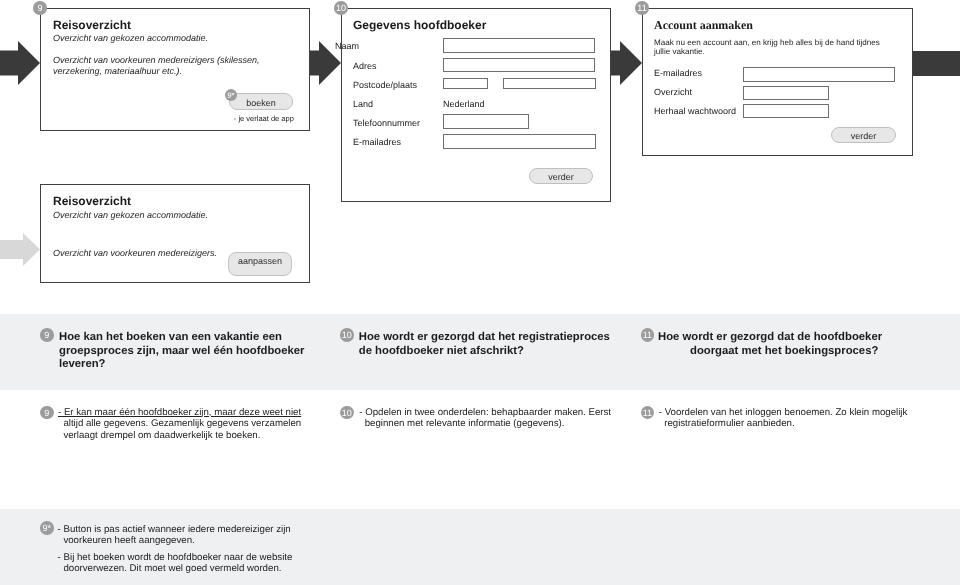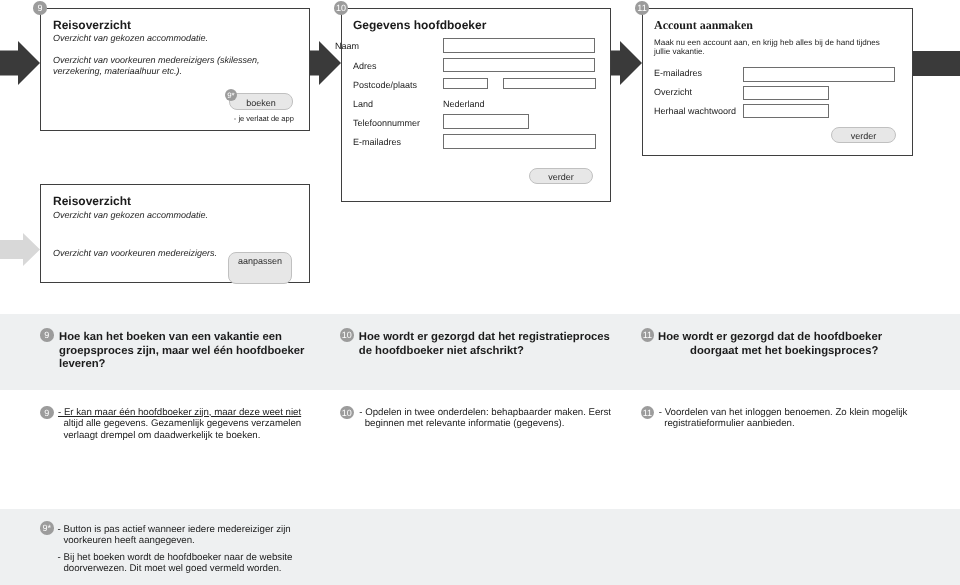--- a/index.html
+++ b/index.html
@@ -81,21 +81,21 @@
 <div class="flabel" style="left:654px;top:86.5px;">Overzicht</div>
 <div class="input" style="left:743px;top:85.5px;width:86px;height:14px;"></div>
 <div class="flabel" style="left:654px;top:105.6px;">Herhaal wachtwoord</div>
 <div class="input" style="left:743px;top:103.5px;width:86px;height:14px;"></div>
 <div class="btn" style="left:831px;top:127px;width:65px;height:16px;line-height:17.5px;"><span>verder</span></div>
 <div class="badge badge-lg" style="left:635.2px;top:1.2px;">11</div>
 <div class="panel" style="left:40px;top:184px;width:270px;height:99px;"></div>
 <div class="ptitle" style="left:53px;top:194px;">Reisoverzicht</div>
 <div class="pital" style="left:53px;top:210px;">Overzicht van gekozen accommodatie.</div>
 <div class="pital" style="left:53px;top:224px;margin-top:24px;">Overzicht van voorkeuren medereizigers.</div>
-<div class="btn" style="left:228px;top:252px;width:64px;height:32px;line-height:17.5px;"><span>aanpassen</span></div>
+<div class="btn" style="left:228px;top:252px;width:64px;height:24px;line-height:17.5px;"><span>aanpassen</span></div>
 <div class="band" style="top:314px;height:76px;"></div>
 <div class="band" style="top:509px;height:76px;"></div>
 <div class="badge badge-sm" style="left:40px;top:328.3px;">9</div>
 <div class="qtext" style="left:59px;top:331px;">Hoe kan het boeken van een vakantie een</div>
 <div class="qtext" style="left:59px;top:344.5px;">groepsproces zijn, maar wel één hoofdboeker</div>
 <div class="qtext" style="left:59px;top:358px;">leveren?</div>
 <div class="badge badge-sm" style="left:340px;top:328.3px;">10</div>
 <div class="qtext" style="left:358.8px;top:331px;">Hoe wordt er gezorgd dat het registratieproces</div>
 <div class="qtext" style="left:358.8px;top:344.5px;">de hoofdboeker niet afschrikt?</div>
 <div class="badge badge-sm" style="left:640.5px;top:328.3px;">11</div>

